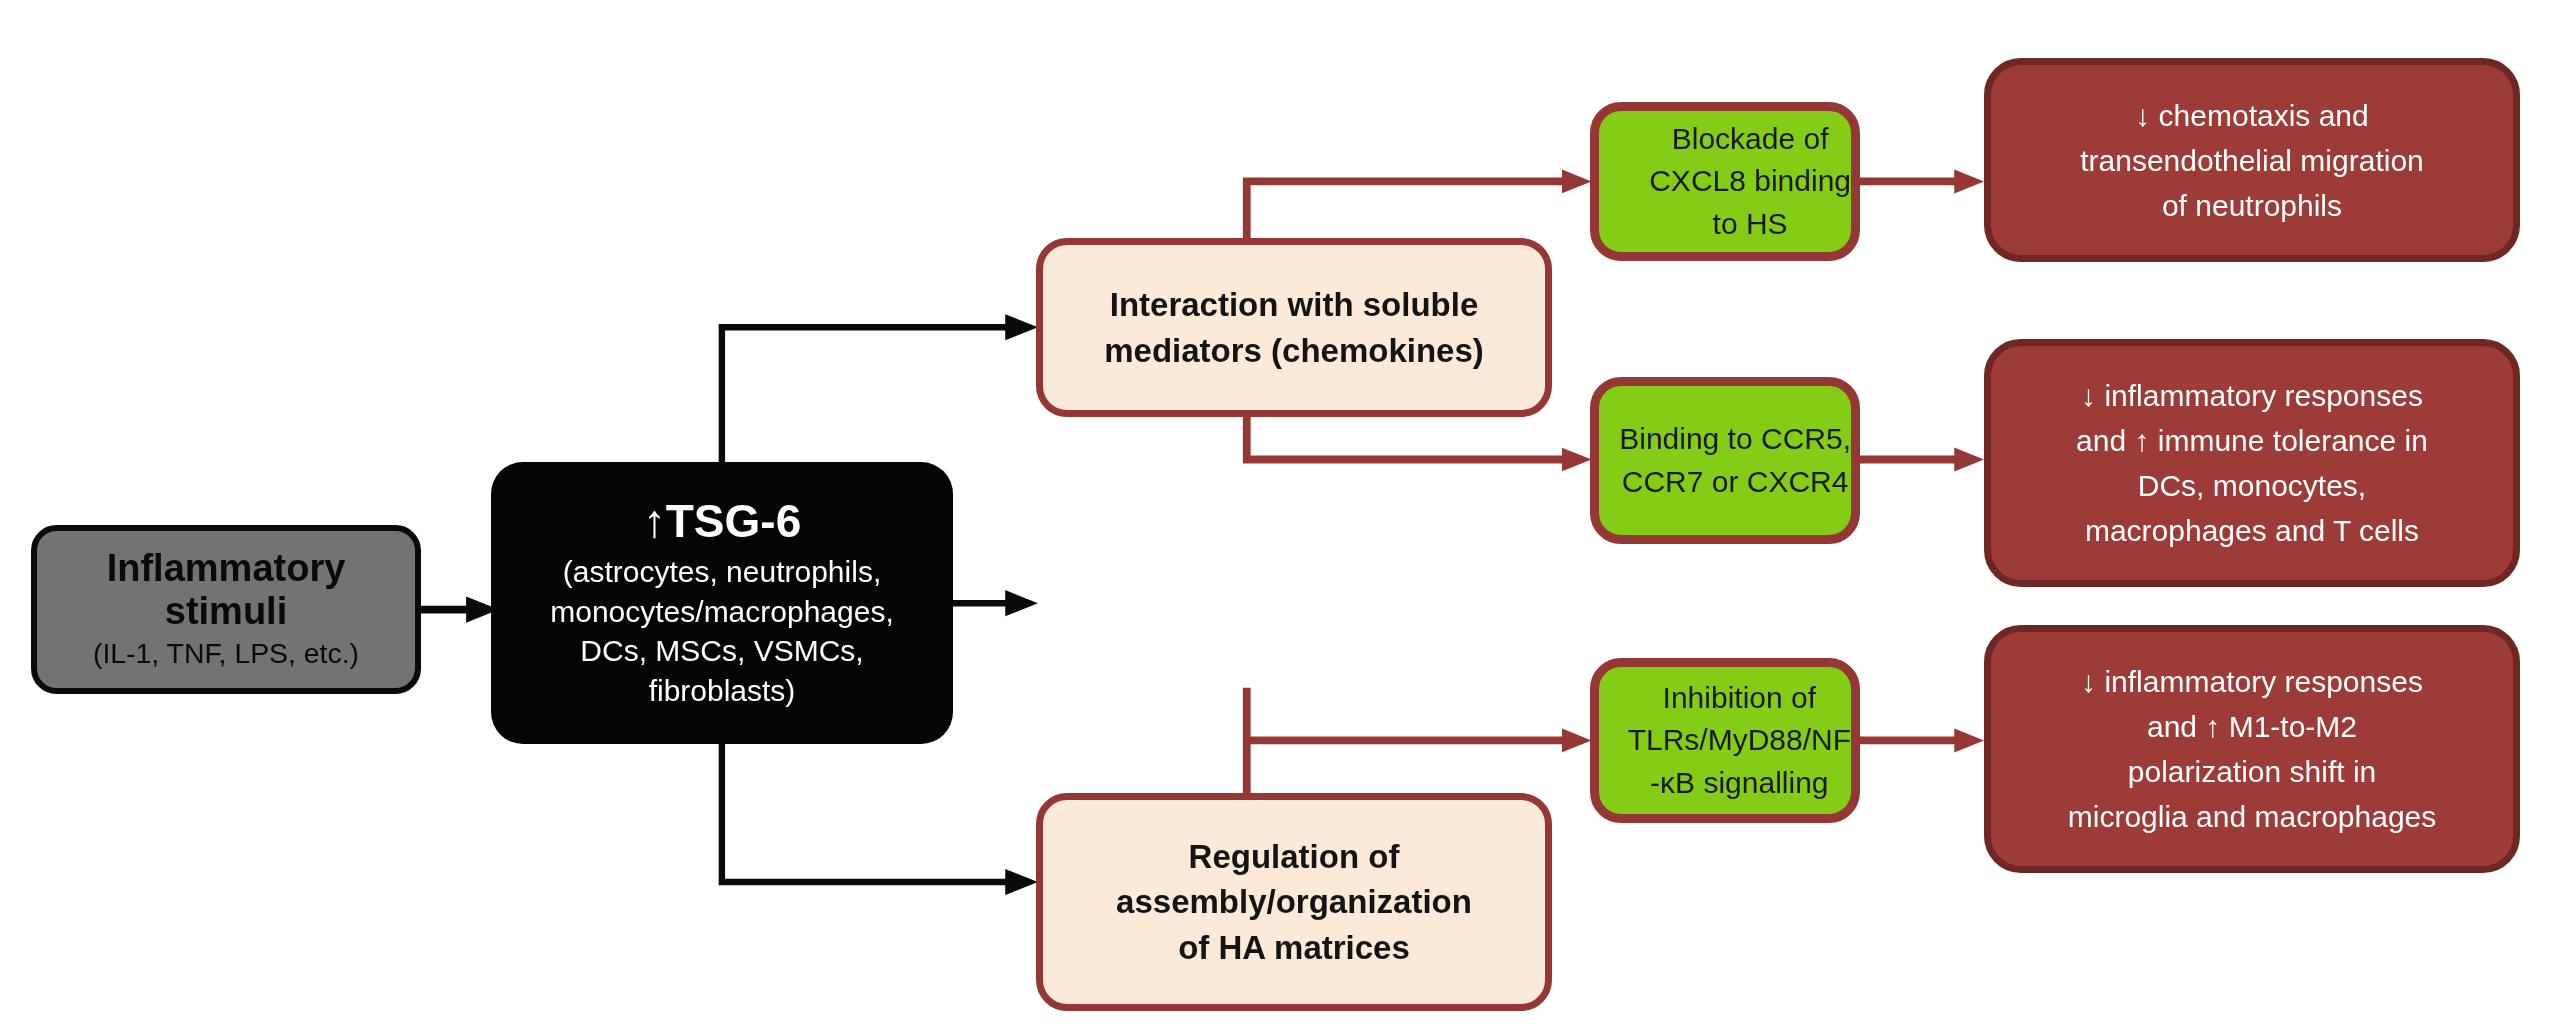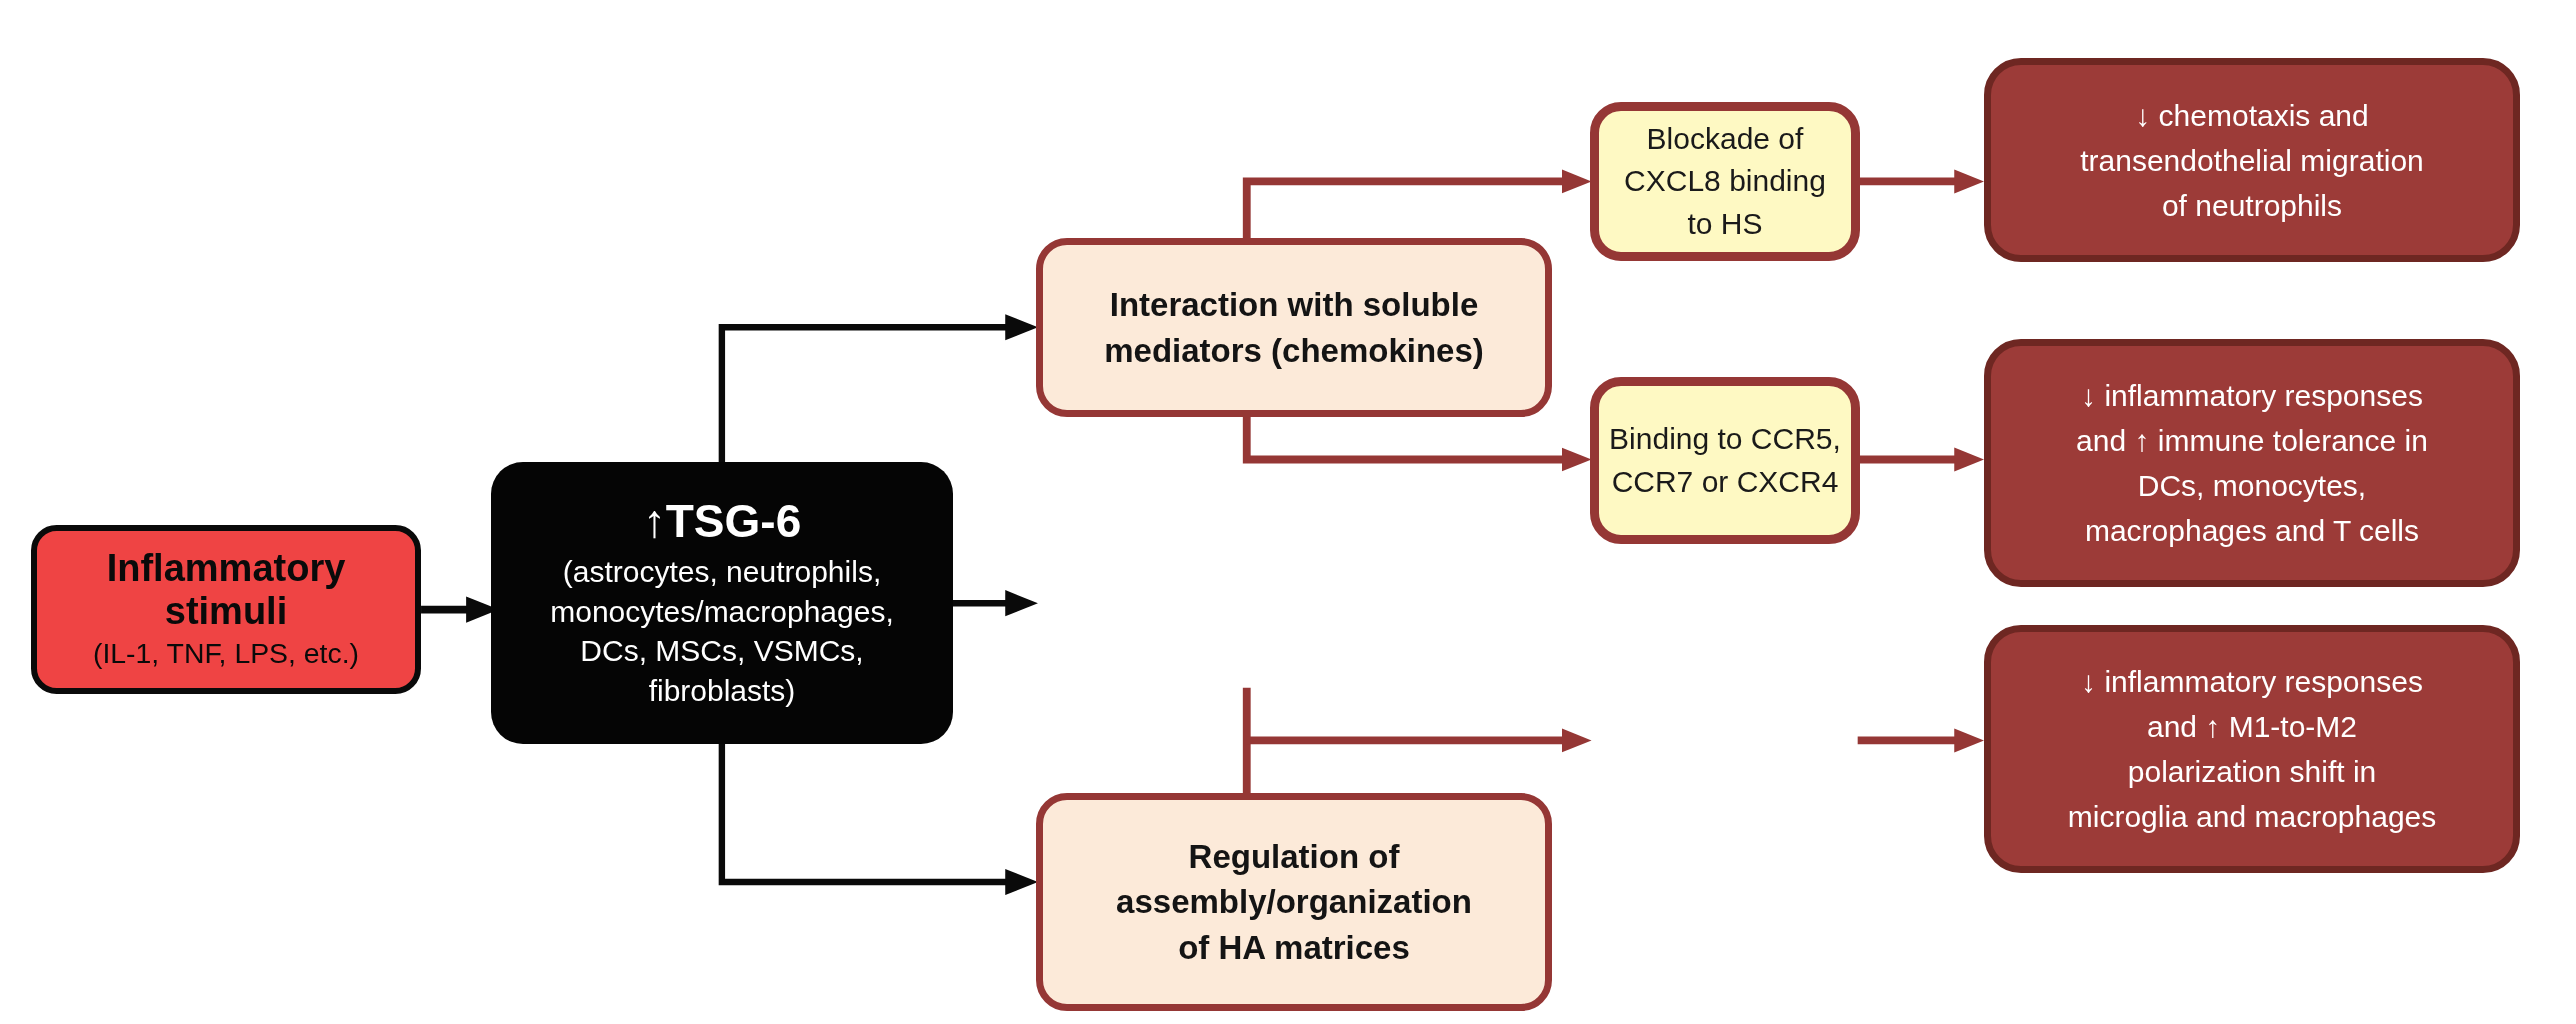--- a/index.html
+++ b/index.html
@@ -13,21 +13,21 @@
   #wires{position:absolute;left:0;top:0;z-index:1;}
   .box{
     position:absolute;z-index:2;box-sizing:border-box;
     display:flex;flex-direction:column;align-items:center;justify-content:center;
     text-align:center;
   }
   .label{white-space:pre-line;}
   
   .source-box{
     left:31px;top:525px;width:390px;height:169px;
-    background:#ef4444;border:6.4px solid #0a0a0a;border-radius:25.6px;
+    background:#737373;border:6.4px solid #0a0a0a;border-radius:25.6px;
     color:#0a0a0a;
   }
   .source-title{font-size:38px;font-weight:700;line-height:1.12;}
   .source-sub{font-size:28.4px;line-height:1.25;margin-top:4.3px;}
   
   .hub-box{
     left:491px;top:462px;width:462px;height:282px;
     background:#050505;border-radius:32px;color:#ffffff;
   }
   .hub-title{font-size:46px;font-weight:700;line-height:1.1;}
@@ -37,22 +37,22 @@
     width:516px;left:1036px;
     background:#fcead9;border:7.1px solid #953735;border-radius:31px;
     color:#141414;font-size:33px;font-weight:700;line-height:1.38;
   }
   .mech-1{top:238px;height:179px;}
   .mech-2{top:517px;height:172px;}
   .mech-3{top:793px;height:218px;}
   
   .inter{
     width:270px;left:1590px;
-    background:#fef9c3;border:9.2px solid #953735;border-radius:31px;
-    color:#1a1a1a;font-size:30px;line-height:1.42;
+    background:#84cc16;border:9.2px solid #953735;border-radius:31px;
+    color:#1a1a1a;font-size:30px;line-height:1.42;align-items:flex-end;
   }
   .inter-1{top:102px;height:159px;}
   .inter-2{top:377px;height:167px;}
   .inter-3{top:658px;height:165px;}
   
   .outcome{
     width:536px;left:1984px;
     background:#9c3b38;border:7.1px solid #6e2722;border-radius:37px;
     color:#ffffff;font-size:30px;line-height:1.5;
   }
@@ -115,20 +115,25 @@
 
   <div class="box inter inter-1">
     <div class="label">Blockade of
 CXCL8 binding
 to HS</div>
   </div>
   <div class="box inter inter-2">
     <div class="label">Binding to CCR5,
 CCR7 or CXCR4</div>
   </div>
+  <div class="box inter inter-3">
+    <div class="label">Inhibition of
+TLRs/MyD88/NF
+-κB signalling</div>
+  </div>
 
   <div class="box outcome outcome-1">
     <div class="label">↓ chemotaxis and
 transendothelial migration
 of neutrophils</div>
   </div>
   <div class="box outcome outcome-2">
     <div class="label">↓ inflammatory responses
 and ↑ immune tolerance in
 DCs, monocytes,

